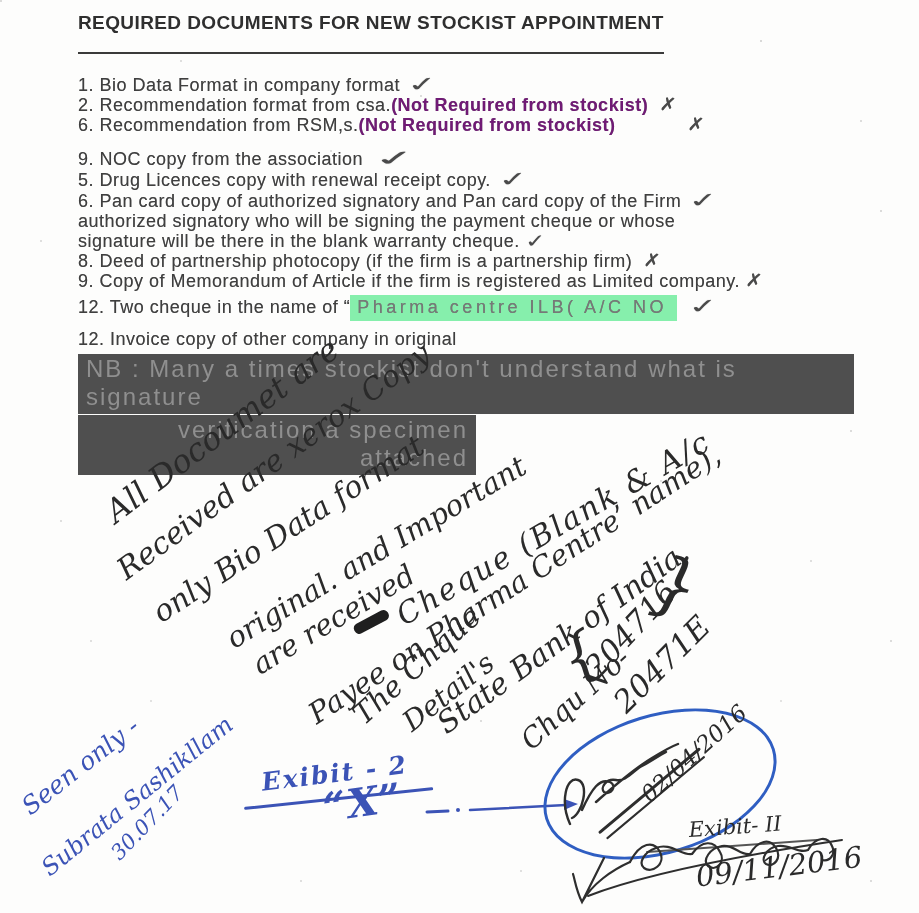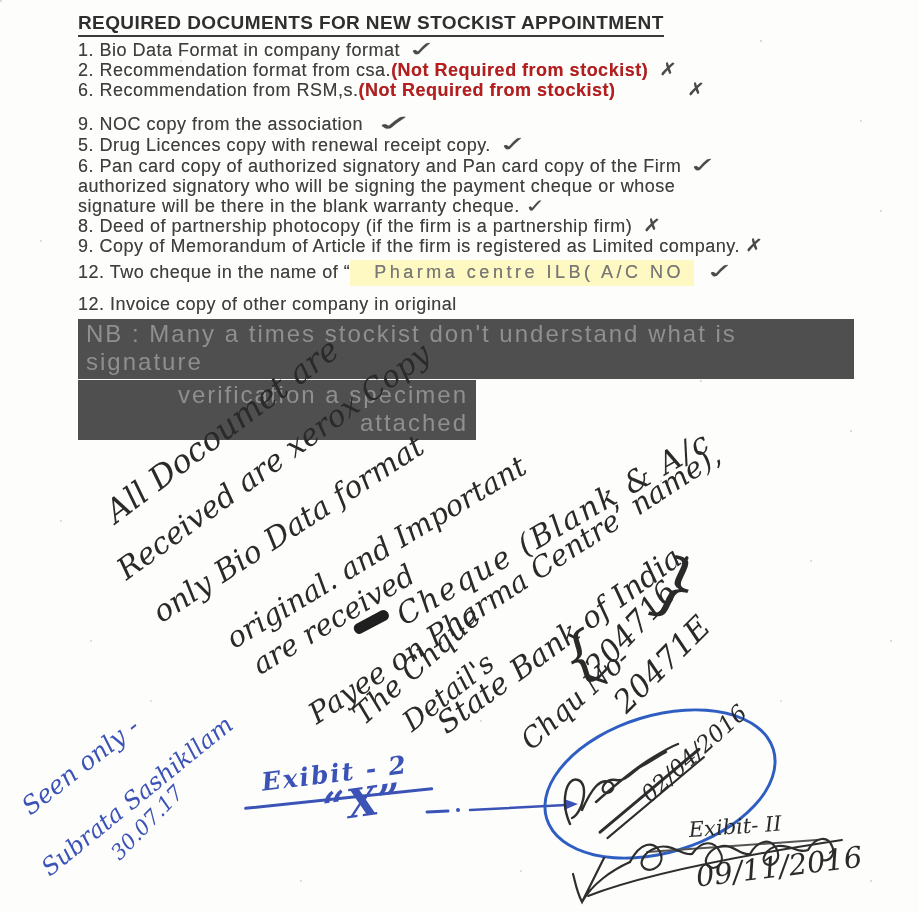--- a/index.html
+++ b/index.html
@@ -3,30 +3,30 @@
 <meta charset="utf-8">
 <style>
   html,body{margin:0;padding:0;background:#e8e8e8;}
   .page{position:relative;width:919px;height:913px;background:#fdfdfc;overflow:hidden;
         font-family:"Liberation Sans",sans-serif;}
   
   .typed{position:absolute;left:78px;top:12px;width:838px;}
   .tline{font-size:18px;line-height:20px;color:#3f3f3f;letter-spacing:.5px;white-space:nowrap;
          text-shadow:0 0 .6px rgba(70,70,70,.55);}
   .title{display:inline-block;font-size:19px;font-weight:bold;color:#2f2f2f;letter-spacing:.4px;
-         border-bottom:2.5px solid #3a3a3a;padding-bottom:1px;margin-bottom:2px;}
-  .b{font-weight:bold;color:#b91c1c;}
+         border-bottom:2.5px solid #3a3a3a;padding-bottom:18px;margin-bottom:20px;}
+  .b{font-weight:bold;color:#701a75;}
   .gap{margin-top:13px;}
   .check{display:inline-block;font-size:20px;color:#4a4a4a;margin-left:14px;
          transform:scaleX(1.8) rotate(-6deg);transform-origin:center;}
   .check.long{transform:scaleX(2.6) rotate(-9deg);margin-left:24px;}
   .check.small{transform:scaleX(1.4) rotate(-4deg);margin-left:8px;font-size:18px;}
   .cross{display:inline-block;font-size:19px;color:#4a4a4a;margin-left:12px;transform:rotate(8deg);}
-  .redact{display:inline-block;background:#fef9c3;color:#787878;font-size:18px;letter-spacing:3.5px;
-          padding:2px 10px 4px 24px;vertical-align:middle;}
+  .redact{display:inline-block;background:#86efac;color:#787878;font-size:18px;letter-spacing:3.5px;
+          padding:2px 10px 4px 7px;vertical-align:middle;}
   .redact2{display:block;background:#515151;color:#7a7a7a;font-size:19px;letter-spacing:3px;
            width:286px;padding:2px 8px 4px 8px;margin-top:3px;}
   .nbbar{display:block;background:#4f4f4f;color:#8f8f8f;font-size:24px;letter-spacing:2px;
          padding:1px 8px 3px 8px;}
   .nb1{width:760px;margin-top:5px;}
   .nb2{width:382px;margin-top:1px;text-align:right;}
   
   .hw{position:absolute;font-family:"DejaVu Serif",serif;font-style:italic;color:#2a2a2a;
       transform-origin:0 0;white-space:nowrap;}
   .blue{color:#3b53b6;}

